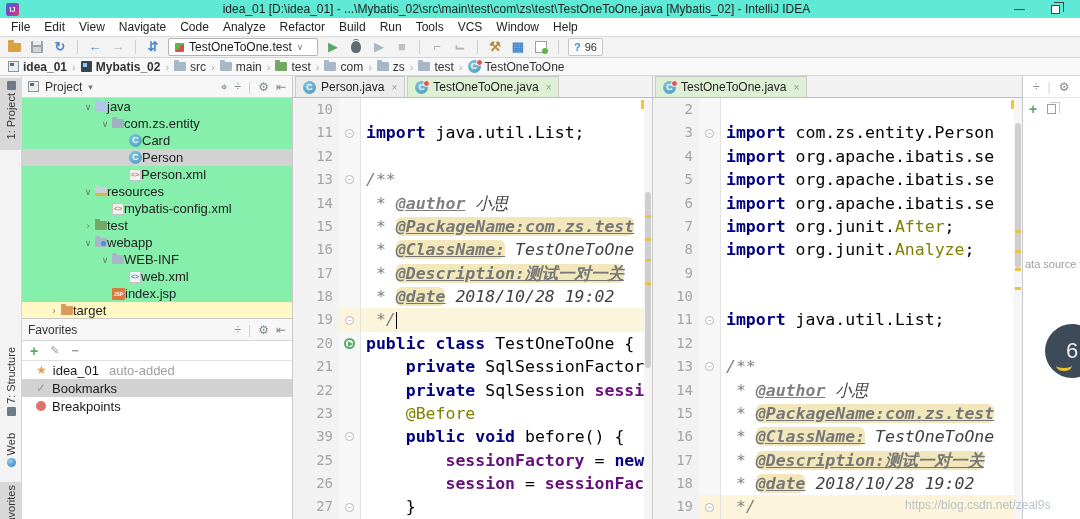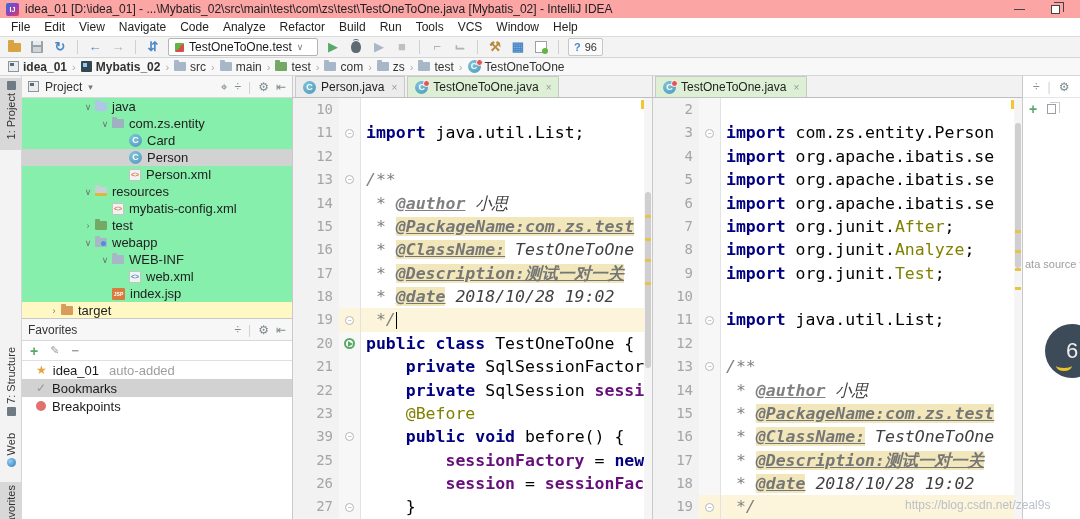--- a/index.html
+++ b/index.html
@@ -1,20 +1,20 @@
 <!DOCTYPE html>
 <html><head>
 <meta charset="utf-8">
 <style>
   * { margin:0; padding:0; box-sizing:border-box; }
   html,body { width:1080px; height:519px; overflow:hidden; }
   body { font-family:"Liberation Sans", sans-serif; background:#fff; position:relative; font-size:12px; color:#1a1a1a; }
 
   
-  .titlebar { position:absolute; left:0; top:0; width:1080px; height:18px; background:#fca5a5; display:flex; align-items:center; padding:0 6px; gap:6px; }
+  .titlebar { position:absolute; left:0; top:0; width:1080px; height:18px; background:#5eead4; display:flex; align-items:center; padding:0 6px; gap:6px;text-align:center; }
   .idea-logo { width:13px; height:13px; border-radius:2px; background:linear-gradient(135deg,#2E6FE0 0%,#9A3DB5 55%,#E0455A 100%); color:#fff; font-size:7px; font-weight:bold; display:flex; align-items:center; justify-content:center; flex:0 0 auto; }
   .title-text { font-size:12px; color:#222; white-space:nowrap; overflow:hidden; flex:1; }
   .win-controls { display:flex; gap:26px; align-items:center; margin-right:14px; }
   .win-min { width:11px; height:1px; background:#444; }
   .win-restore { width:9px; height:9px; border:1px solid #444; position:relative; background:#fff; }
   .win-restore::before { content:""; position:absolute; top:-4px; left:2px; width:9px; height:9px; border:1px solid #444; border-left:none; border-bottom:none; }
 
   .menubar { position:absolute; left:0; top:18px; width:1080px; height:18px; background:#fff; display:flex; align-items:center; padding-left:4px; }
   .menu-item { padding:1px 7px; font-size:12px; color:#222; cursor:default; }
 
@@ -80,21 +80,21 @@
   .panel-header { height:22px; background:#F7F7F7; border-bottom:1px solid #D8D8D8; display:flex; align-items:center; padding:0 6px; gap:6px; font-size:12px; color:#333; }
   .ph-icons { margin-left:auto; display:flex; align-items:center; gap:7px; color:#7F8B91; font-size:12px; }
   .ph-caret { color:#777; font-size:9px; }
 
   .project-panel { position:absolute; left:22px; top:0; width:270px; height:242px; background:#86efac; overflow:hidden; }
   .tree { position:absolute; left:0; top:22px; right:0; bottom:0; overflow:hidden; }
   .tree-row { height:17px; display:flex; align-items:center; font-size:13px; color:#222; white-space:nowrap; }
   .tree-row.selected { background:#D2D2D2; }
   .tree-row.highlight { background:#FFF8C5; }
   .chev { width:14px; text-align:center; color:#6E6E6E; font-size:9px; flex:0 0 auto; }
-  .tree-label { margin-left:5px; }
+  .tree-label { }
 
   .favorites-panel { position:absolute; left:22px; top:242px; width:270px; height:201px; background:#fff; border-top:1px solid #C9C9C9; }
   .fav-toolbar { height:20px; border-bottom:1px solid #E0E0E0; display:flex; align-items:center; gap:12px; padding:0 8px; }
   .fav-plus { color:#59A869; font-weight:bold; font-size:14px; }
   .fav-pen { color:#9AA0A6; font-size:11px; }
   .fav-minus { color:#9AA0A6; font-weight:bold; font-size:13px; }
   .fav-row { height:18px; display:flex; align-items:center; gap:6px; padding-left:14px; font-size:13px; }
   .fav-row.selected { background:#D2D2D2; }
   .fav-suffix { color:#9E9E9E; margin-left:4px; }
   .star-ic { color:#E8A33D; font-size:12px; }
@@ -116,21 +116,21 @@
   .gut-fold { width:22px; flex:0 0 auto; height:100%; background:#F7F7F7; border-right:1px solid #E3E3E3; display:flex; align-items:center; justify-content:center; }
   .fold-dot { width:9px; height:9px; border:1px solid #B8B8B8; border-radius:50%; background:#fff; color:#9a9a9a; font-size:7px; line-height:7px; text-align:center; }
   .run-arrow { width:11px; height:11px; border:2px solid #59A869; border-radius:50%; position:relative; background:#fff; }
   .run-arrow::after { content:""; position:absolute; left:2px; top:1px; width:0; height:0; border-left:5px solid #59A869; border-top:3px solid transparent; border-bottom:3px solid transparent; }
   .code-pre { flex:1; overflow:hidden; white-space:pre; font-family:"DejaVu Sans Mono", monospace; font-size:16.5px; line-height:23.39px; padding-left:5px; height:100%; }
   .code-row.hl .gut-fold, .code-row.hl .code-pre { background:#FCF5DB; }
   .tok-k { color:#000080; font-weight:bold; }
   .tok-p { color:#000; }
   .tok-d { color:#808080; font-style:italic; }
   .tok-du { color:#808080; font-style:italic; font-weight:bold; text-decoration:underline; }
-  .tok-dt { color:#767676; font-style:italic; font-weight:bold; text-decoration:underline; background:#F1E7BB; }
+  .tok-dt { color:#767676; font-style:italic; font-weight:bold; text-decoration:underline; background:#F1E7BB;border-radius:6px; }
   .tok-dv { color:#404040; font-style:italic; }
   .tok-a { color:#808000;margin-top:24px; }
   .tok-f { color:#660E7A; font-weight:bold; }
   .caret-bar { display:inline-block; width:1.5px; height:17px; background:#000; vertical-align:middle; }
 
   .vsb { position:absolute; width:8px; right:0; background:#F5F5F5; }
   .vsb-thumb { position:absolute; left:1px; width:6px; background:#CFCFCF; border-radius:3px; }
   .vsb-mark { position:absolute; right:1px; width:6px; height:3px; background:#E6C34C; }
   .insp-square { position:absolute; right:2px; top:2px; width:9px; height:9px; background:#F0C731; }
 
@@ -566,21 +566,20 @@
           <span class="code-pre"><span class="tok-k">import</span><span class="tok-p"> org.junit.</span><span class="tok-a">After</span><span class="tok-p">;</span></span>
         </div>
         <div class="code-row">
           <span class="gut-num">8</span>
           <span class="gut-fold"></span>
           <span class="code-pre"><span class="tok-k">import</span><span class="tok-p"> org.junit.</span><span class="tok-a">Analyze</span><span class="tok-p">;</span></span>
         </div>
         <div class="code-row">
           <span class="gut-num">9</span>
           <span class="gut-fold"></span>
-          <span class="code-pre"><span class="tok-k">import</span><span class="tok-p"> org.junit.</span><span class="tok-a">Test</span><span class="tok-p">;</span></span>
         </div>
         <div class="code-row">
           <span class="gut-num">10</span>
           <span class="gut-fold"></span>
           <span class="code-pre"></span>
         </div>
         <div class="code-row">
           <span class="gut-num">11</span>
           <span class="gut-fold">
             <span class="fold-dot">−</span>

